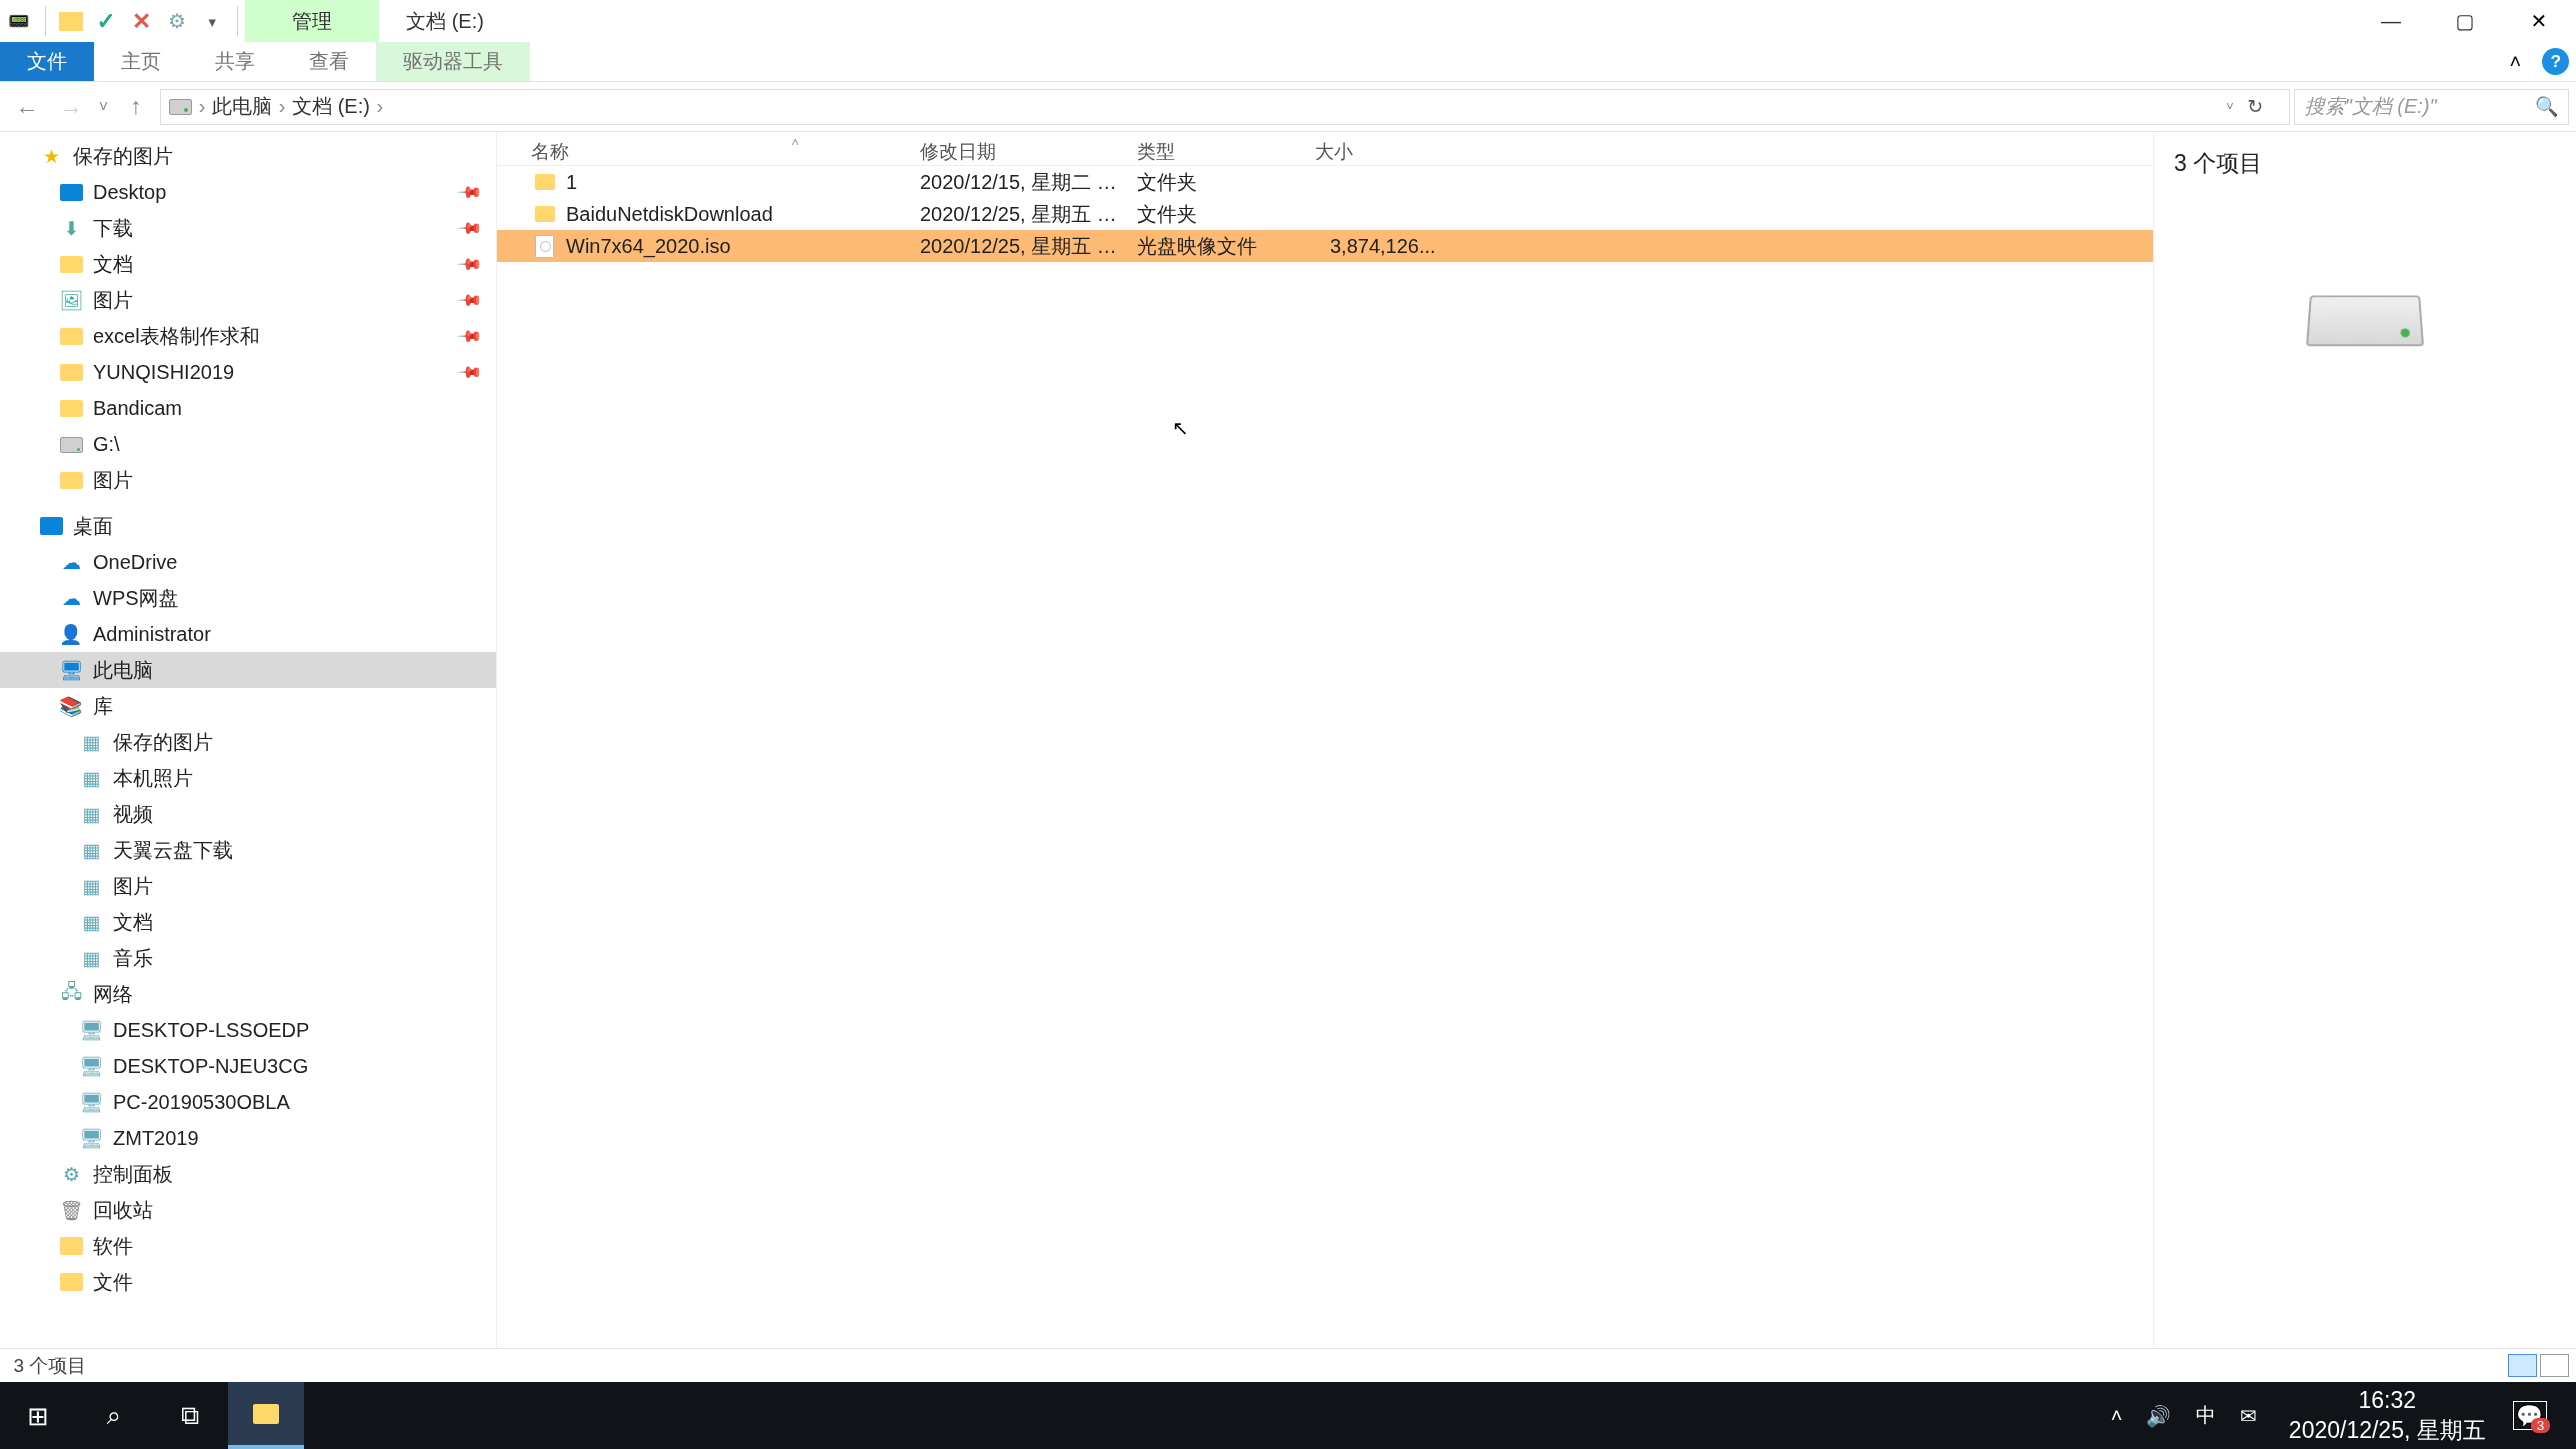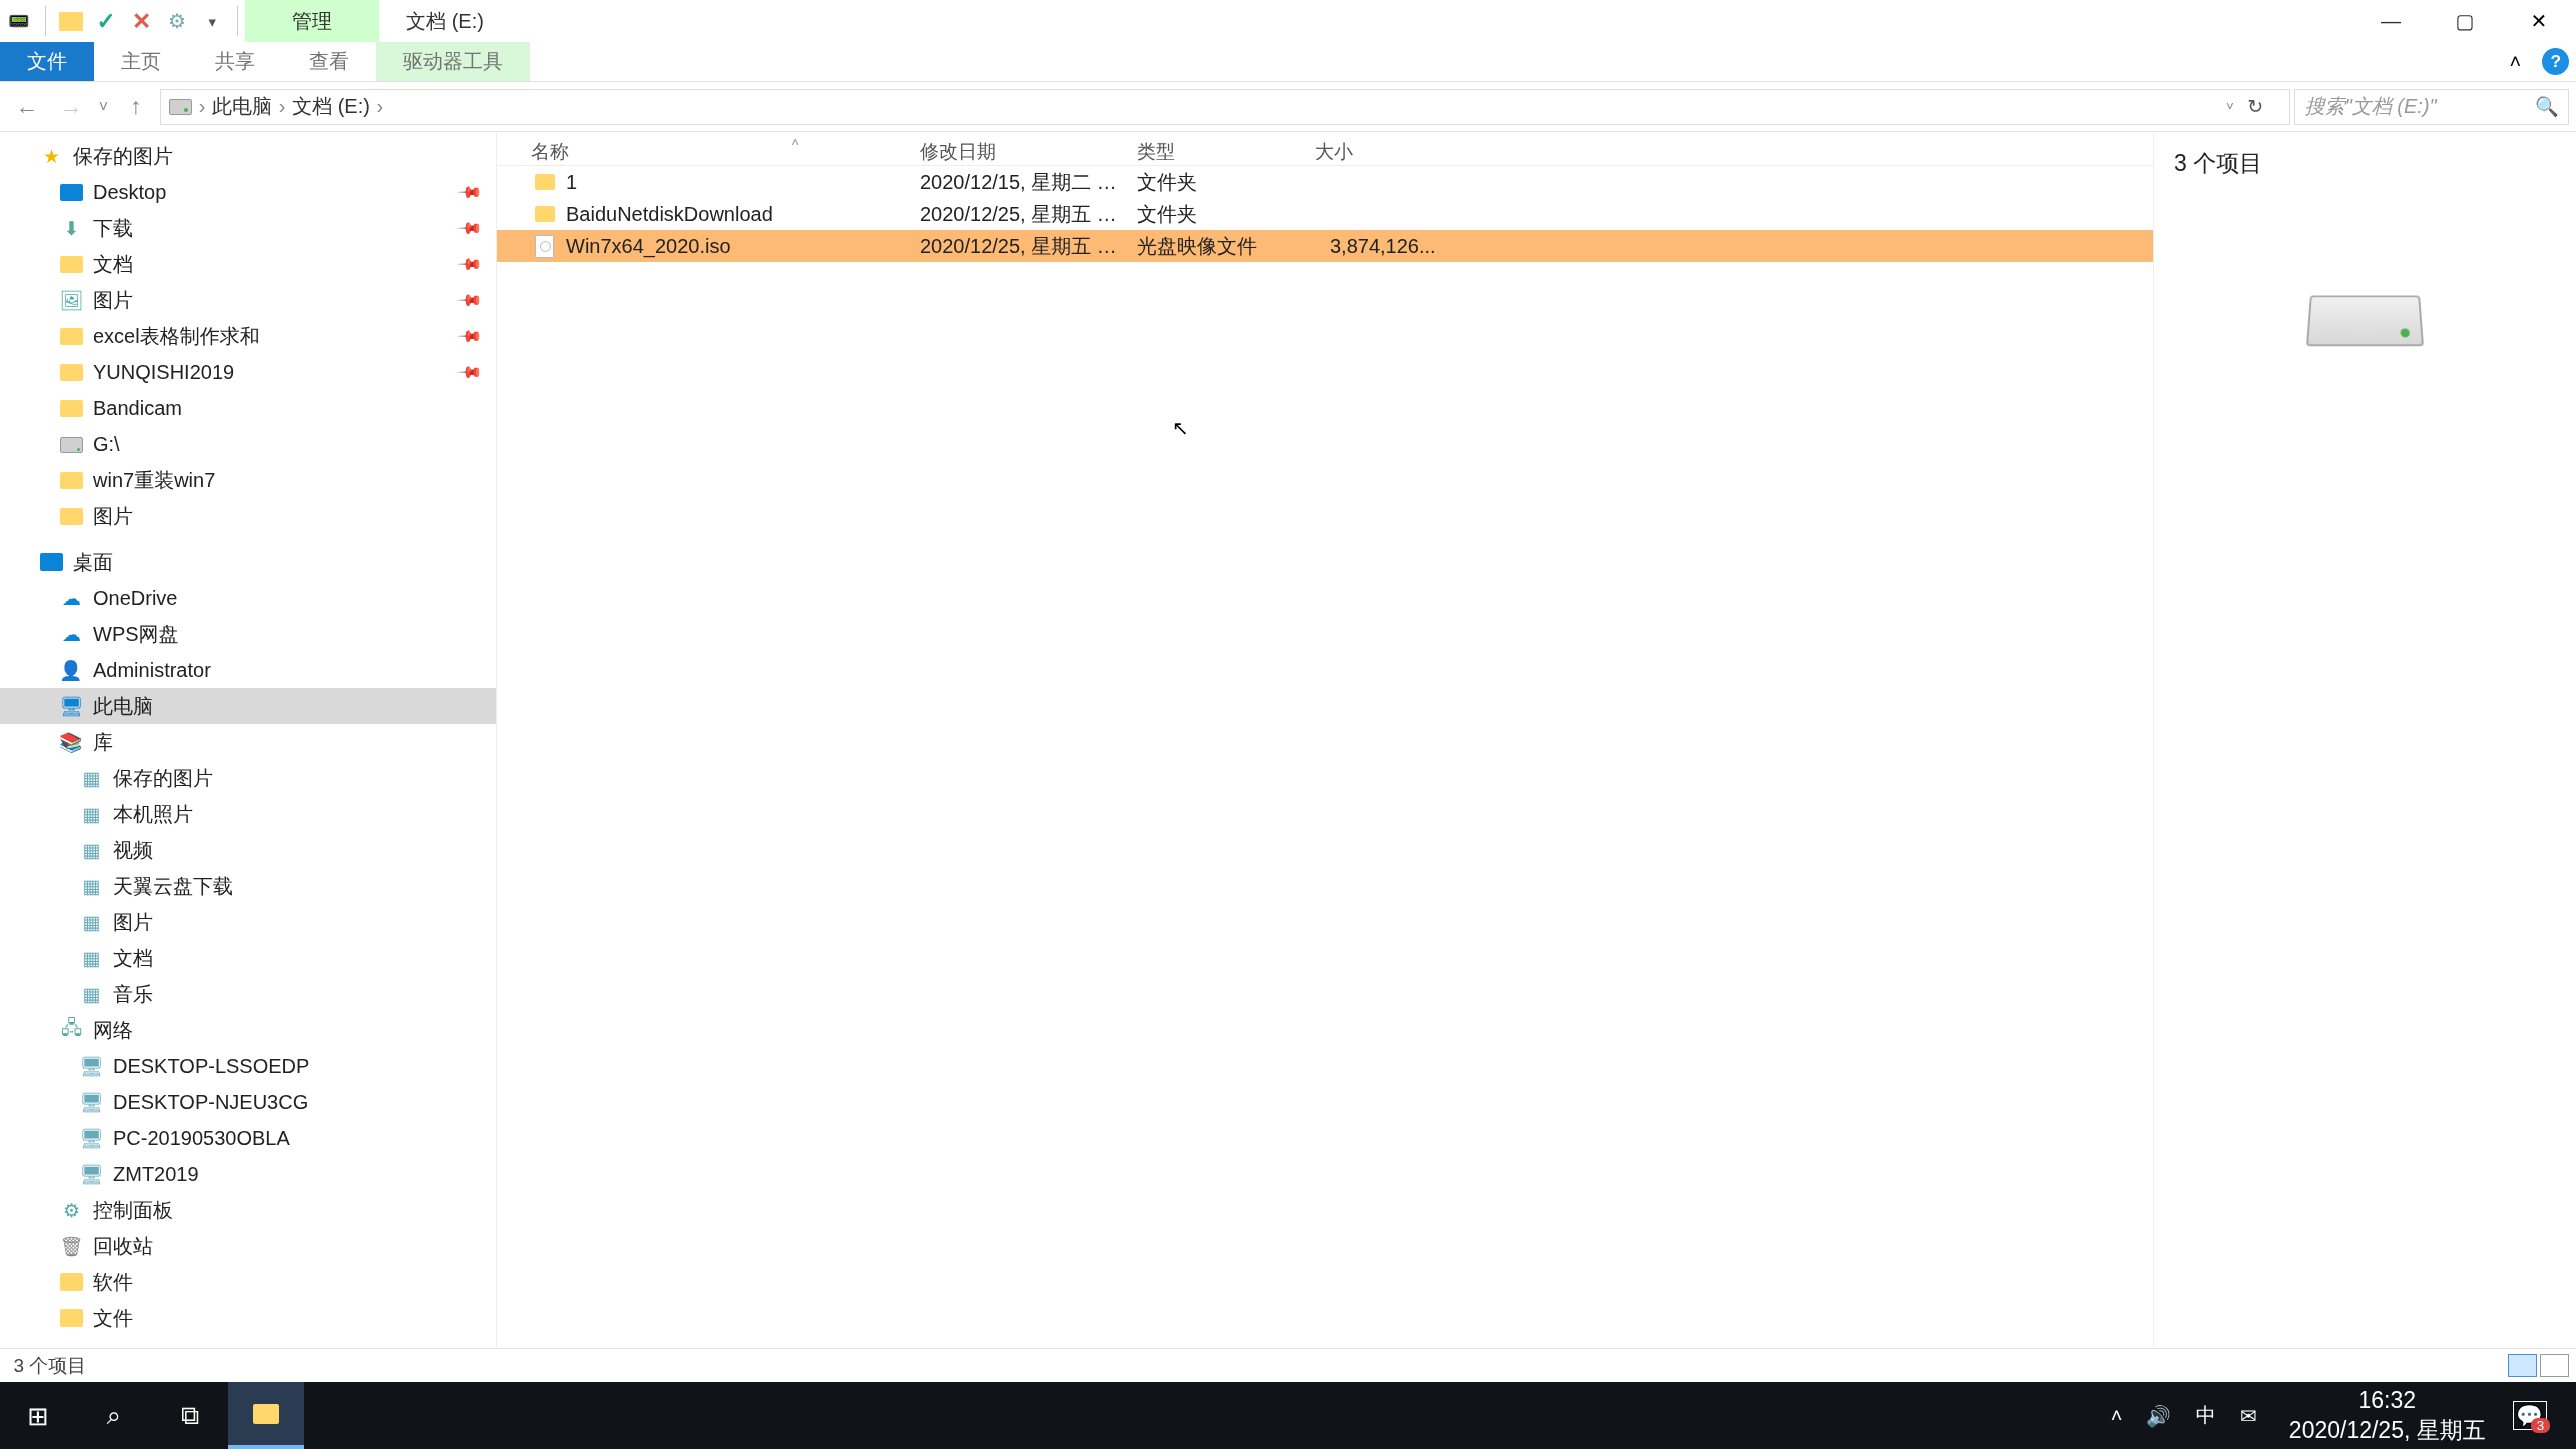--- a/index.html
+++ b/index.html
@@ -232,26 +232,20 @@
           <div class="nav-item depth1">
             <span class="nav-icon">
               <span class="ic-drive"></span>
             </span>
             <span>G:\</span>
           </div>
           <div class="nav-item depth1">
             <span class="nav-icon">
               <span class="ic-folder"></span>
             </span>
-            <span>win7重装win7</span>
-          </div>
-          <div class="nav-item depth1">
-            <span class="nav-icon">
-              <span class="ic-folder"></span>
-            </span>
             <span>图片</span>
           </div>
         </div>
 
       <div style="height:9.4px"></div>
       <div class="nav-item">
           <span class="nav-icon">
             <span class="ic-desktop"></span>
           </span>
           <span>桌面</span>

